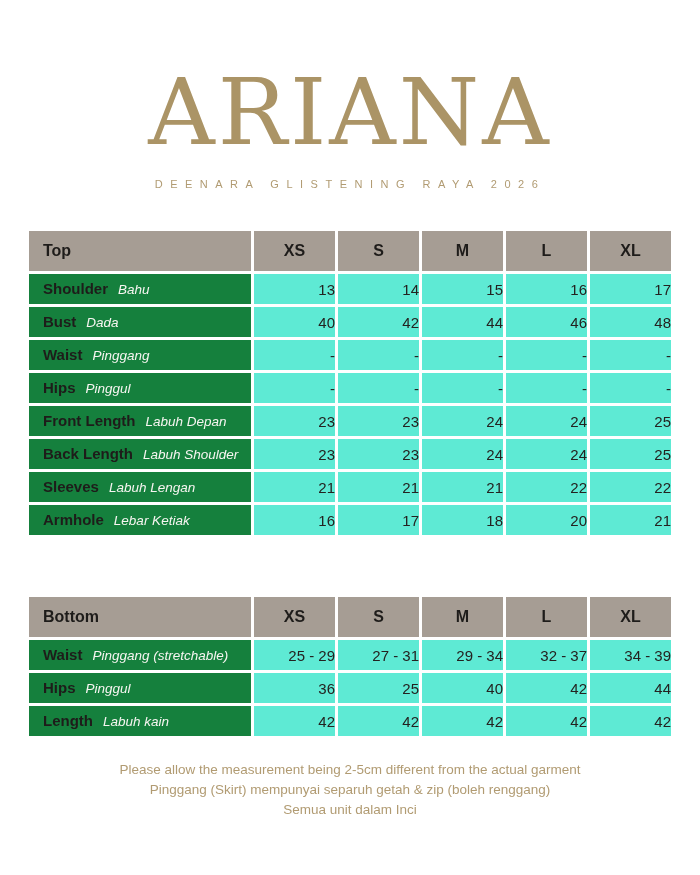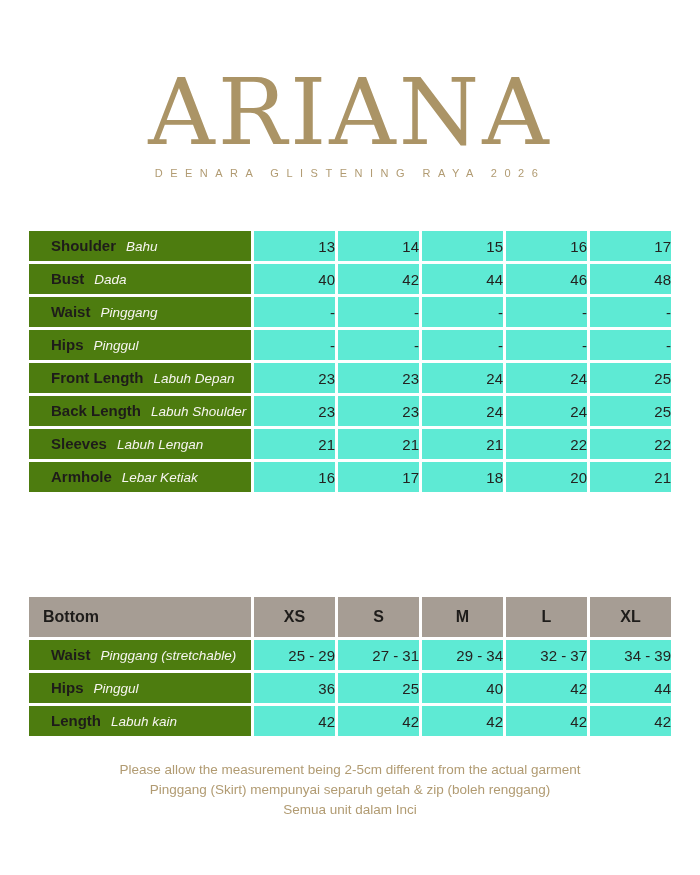--- a/index.html
+++ b/index.html
@@ -19,21 +19,21 @@
   .brand-title {
     font-family: "DejaVu Serif", "Liberation Serif", serif;
     font-weight: 400;
     font-size: 92px;
     line-height: 1.0;
     letter-spacing: 3px;
     color: #ab9466;
     margin-top: 37px;
   }
   .brand-subtitle {
-    margin-top: 8px;
+    margin-top: 19px;
     font-size: 11px;
     font-weight: 400;
     letter-spacing: 7.5px;
     color: #b19b72;
   }
 
   
   table.size-table {
     position: absolute;
     left: 26px;
@@ -59,22 +59,22 @@
     text-align: center;
   }
   tr.head-row th.label-col {
     text-align: left;
     padding-left: 14px;
   }
 
   tr.data-row { }
   tr.data-row td { height: 30px; }
   td.label-cell {
-    background: #4d7c0f;
-    padding-left: 22px;
+    background: #15803d;
+    padding-left: 14px;
     white-space: nowrap;
     overflow: hidden;
   }
   td.label-cell .lbl {
     font-weight: bold;
     font-size: 15px;
     color: #1e1c1a;
   }
   td.label-cell .trans {
     font-style: italic;
@@ -117,20 +117,28 @@
   <table class="size-table" id="table-top">
     <colgroup>
       <col class="c-label">
         <col class="c-size">
         <col class="c-size">
         <col class="c-size">
         <col class="c-size">
         <col class="c-size">
     </colgroup>
     <tbody>
+        <tr class="head-row">
+      <th class="label-col">Top</th>
+      <th>XS</th>
+      <th>S</th>
+      <th>M</th>
+      <th>L</th>
+      <th>XL</th>
+    </tr>
     <tr class="data-row">
       <td class="label-cell">
         <span class="lbl">Shoulder</span><span class="trans">Bahu</span>
       </td>
       <td class="val-cell">13</td>
       <td class="val-cell">14</td>
       <td class="val-cell">15</td>
       <td class="val-cell">16</td>
       <td class="val-cell">17</td>
     </tr>

